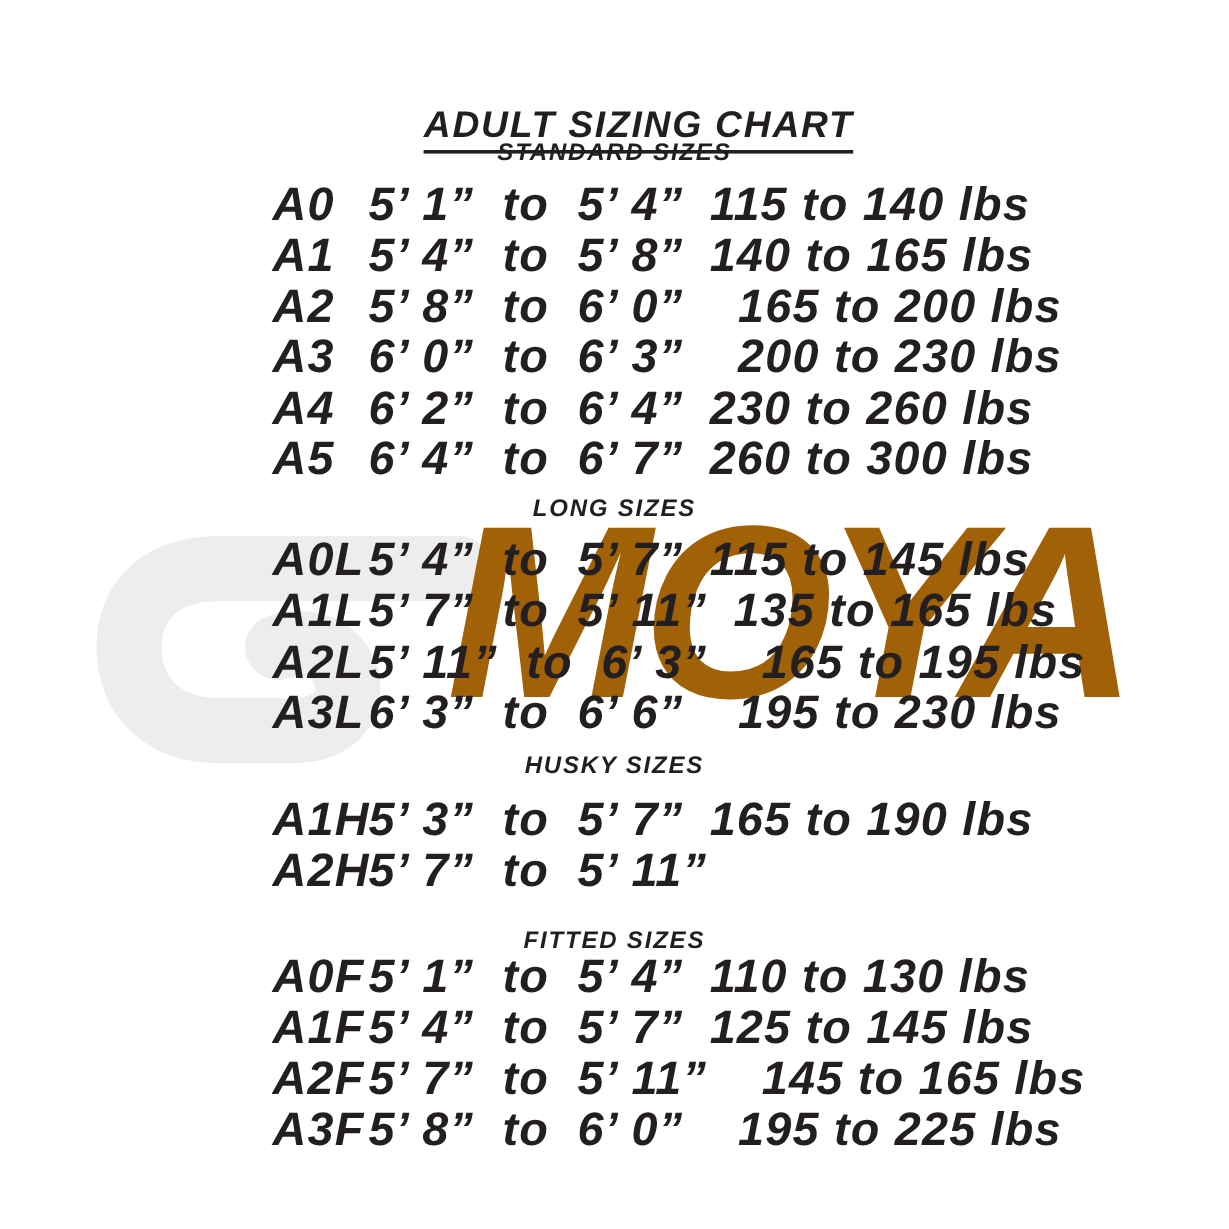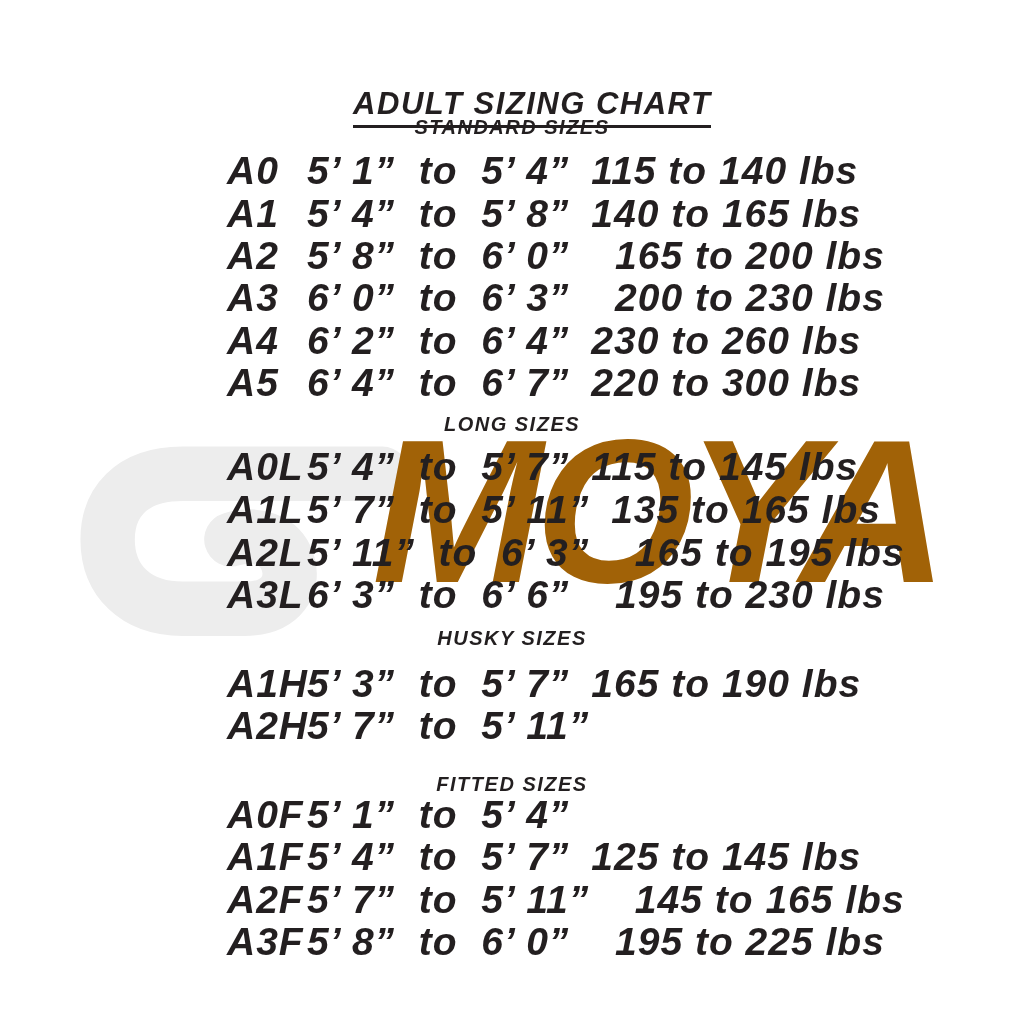--- a/index.html
+++ b/index.html
@@ -130,21 +130,21 @@
     <span class="wrange">  200 to 230 lbs</span>
   </div>
   <div class="row" style="top:325px">
     <span class="code">A4</span>
     <span class="hrange">6’ 2”  to  6’ 4”</span>
     <span class="wrange">230 to 260 lbs</span>
   </div>
   <div class="row" style="top:367px">
     <span class="code">A5</span>
     <span class="hrange">6’ 4”  to  6’ 7”</span>
-    <span class="wrange">220 to 300 lbs</span>
+    <span class="wrange">260 to 300 lbs</span>
   </div>
 
   <div class="abs-line centered section-heading" style="top:408px">LONG SIZES</div>
 
   <div class="row" style="top:451px">
     <span class="code">A0L</span>
     <span class="hrange">5’ 4”  to  5’ 7”</span>
     <span class="wrange">115 to 145 lbs</span>
   </div>
   <div class="row" style="top:494px">
@@ -173,20 +173,21 @@
   <div class="row" style="top:710px">
     <span class="code">A2H</span>
     <span class="hrange">5’ 7”  to  5’ 11”</span>
   </div>
 
   <div class="abs-line centered section-heading" style="top:768px">FITTED SIZES</div>
 
   <div class="row" style="top:799px">
     <span class="code">A0F</span>
     <span class="hrange">5’ 1”  to  5’ 4”</span>
+    <span class="wrange">110 to 130 lbs</span>
   </div>
   <div class="row" style="top:841px">
     <span class="code">A1F</span>
     <span class="hrange">5’ 4”  to  5’ 7”</span>
     <span class="wrange">125 to 145 lbs</span>
   </div>
   <div class="row" style="top:884px">
     <span class="code">A2F</span>
     <span class="hrange">5’ 7”  to  5’ 11”</span>
     <span class="wrange">  145 to 165 lbs</span>

